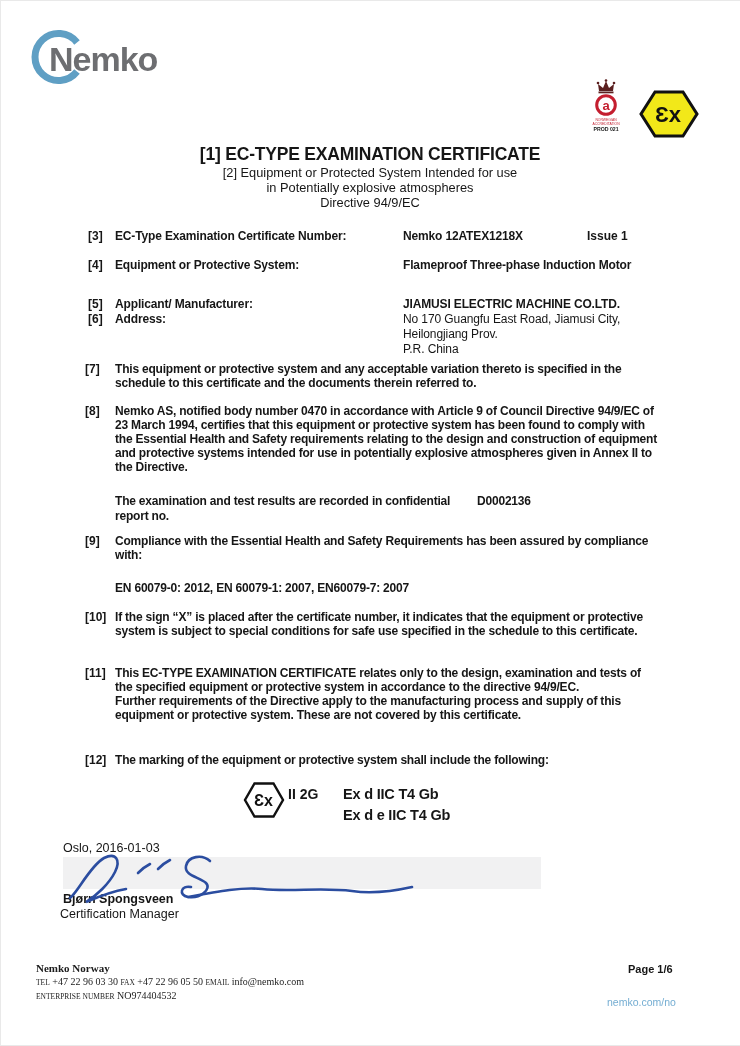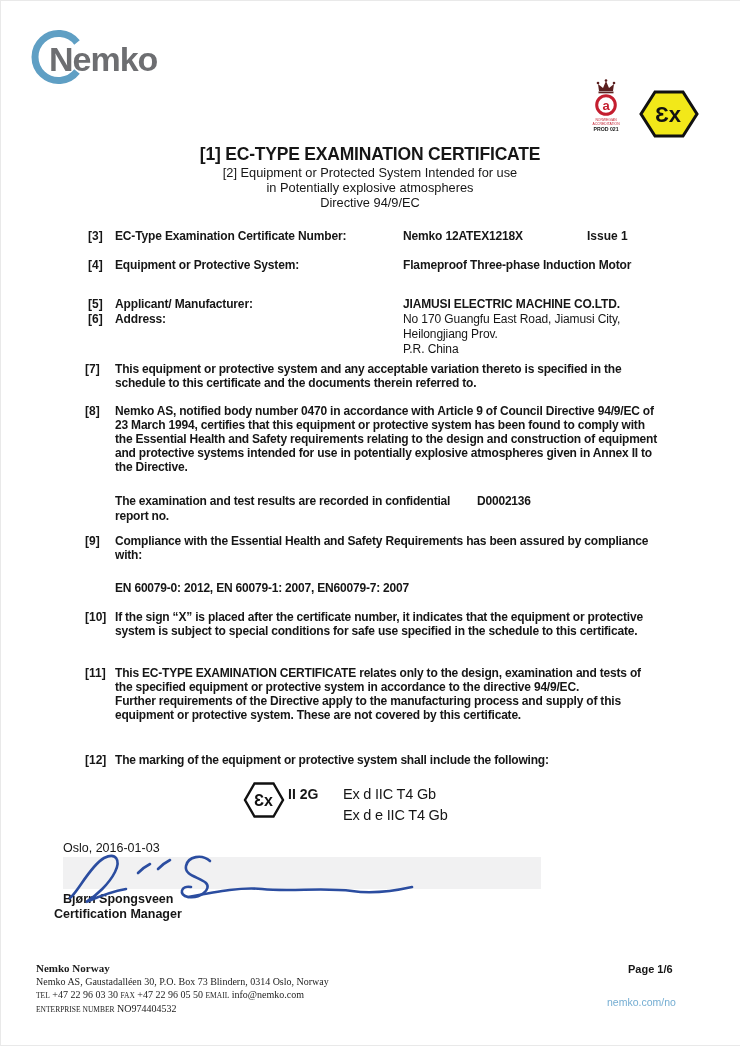--- a/index.html
+++ b/index.html
@@ -27,27 +27,27 @@
   .fvalue-reg{position:absolute;left:403px;font-size:12px;font-weight:normal;letter-spacing:-0.1px;line-height:15px;}
   .fissue{position:absolute;left:587px;font-size:12px;font-weight:bold;}
   
   .para{position:absolute;left:85px;width:576px;}
   .para .pnum{position:absolute;left:0;top:0;font-size:12px;font-weight:bold;}
   .para .ptext{margin-left:30px;width:546px;font-size:12px;font-weight:bold;line-height:14px;letter-spacing:-0.2px;}
   .row-abs{position:absolute;font-size:12px;font-weight:bold;letter-spacing:-0.2px;}
   
   .mark-hex{position:absolute;left:243px;top:782px;width:42px;height:36px;}
   .mark-group{position:absolute;left:288px;top:786px;font-size:14px;font-weight:bold;}
-  .mark-lines{position:absolute;left:343px;top:784px;font-size:14.5px;font-weight:normal;line-height:20.5px;letter-spacing:-0.2px;}
+  .mark-lines{position:absolute;left:343px;top:784px;font-size:14.5px;font-weight:bold;line-height:20.5px;letter-spacing:-0.2px;}
   
   .date{position:absolute;left:63px;top:841px;font-size:12.5px;font-weight:normal;}
   .sigstrip{position:absolute;left:63px;top:857px;width:478px;height:32px;background:#f1f1f2;}
   .sigsvg{position:absolute;left:60px;top:846px;width:368px;height:64px;z-index:2;}
   .signame{position:absolute;left:63px;top:892px;font-size:12.5px;font-weight:bold;z-index:1;}
-  .sigrole{position:absolute;left:54px;top:907px;font-size:12.5px;font-weight:bold;}
+  .sigrole{position:absolute;left:60px;top:907px;font-size:12.5px;font-weight:normal;}
   
   .footer-left{position:absolute;left:36px;top:962px;font-size:10px;line-height:13px;color:#1c1c1c;font-family:Liberation Serif, serif;}
   .footer-company{font-size:11px;font-weight:bold;}
   .fl{font-size:7.5px;}
   .footer-page{position:absolute;left:628px;top:963px;font-size:11px;font-weight:bold;}
   .footer-link{position:absolute;left:607px;top:996px;font-size:10.5px;color:#74add2;text-decoration:none;cursor:pointer;}
   
   .svgt{font-family:"Liberation Sans",sans-serif;}
 </style>
 </head>
@@ -161,21 +161,20 @@
       <path d="M98 23 C 102 19, 106 16, 110 14"></path>
       <path d="M150 15 C 142 8, 128 10, 126 20 C 124 30, 140 31, 146 37 C 152 43, 140 53, 128 51 C 118 49, 121 39, 131 41"></path>
       <path d="M128 51 C 160 45, 182 41, 202 43 C 232 46, 262 41, 292 45 C 312 48, 334 45, 352 41"></path>
     </g>
   </svg>
   <div class="signame">Bjørn Spongsveen</div>
   <div class="sigrole">Certification Manager</div>
 
   <div class="footer-left">
     <div class="footer-company">Nemko Norway</div>
-    <div>Nemko AS, Gaustadalléen 30, P.O. Box 73 Blindern, 0314 Oslo, Norway</div>
     <div>
       <span class="fl">TEL</span>
       <span>+47 22 96 03 30</span>
       <span class="fl">FAX</span>
       <span>+47 22 96 05 50</span>
       <span class="fl">EMAIL</span>
       <span>info@nemko.com</span>
     </div>
     <div>
       <span class="fl">ENTERPRISE NUMBER</span>

